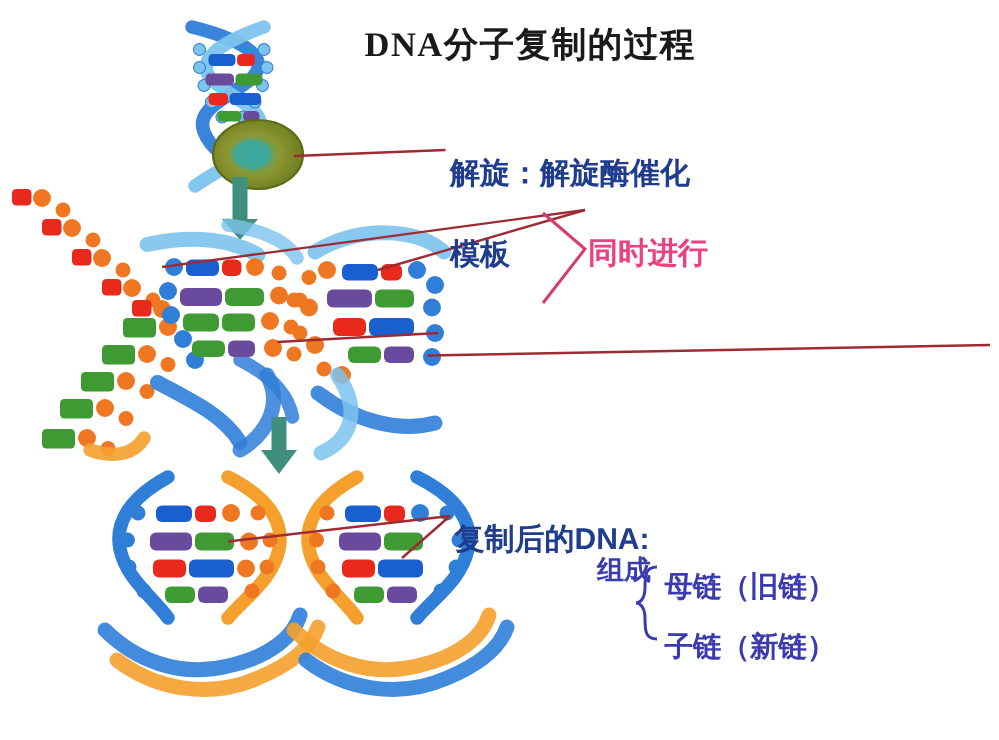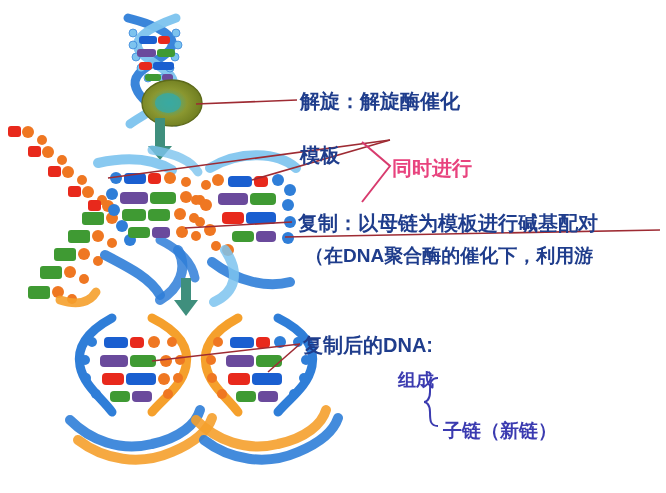--- a/index.html
+++ b/index.html
@@ -16,21 +16,21 @@
 
   .txt{position:absolute;white-space:nowrap;font-weight:bold;}
 
   #title{
     left:243px;top:14px;
     font-size:23px;color:#1a1a1a;
     font-family:"Liberation Serif","DejaVu Serif",serif;
     letter-spacing:1px;
   }
 
-  .blue{color:#1f3d8c;}
+  .blue{color:#1f3d8c;margin-top:14px;}
   .pink{color:#e8437e;}
   .purpleblue{color:#3b3bb0;}
 
   #lbl-jiexuan{left:300px;top:88px;font-size:20px;}
   #lbl-muban{left:300px;top:142px;font-size:20px;}
   #lbl-tongshi{left:392px;top:155px;font-size:20px;text-align:center;}
   #lbl-fuzhi{left:298px;top:210px;font-size:20px;}
   #lbl-paren1{left:305px;top:243px;font-size:19px;}
   #lbl-paren2{left:318px;top:275px;font-size:19px;}
   #lbl-houdna{left:303px;top:332px;font-size:20px;text-align:center;}
@@ -283,24 +283,24 @@
 
     <g stroke="#d83b6e" stroke-width="2" fill="none">
       <polyline points="362,142 390,166 362,202"></polyline>
     </g>
 
     <g stroke="#3b3bb0" stroke-width="2" fill="none">
       <path d="M438,378 C430,378 430,384 430,392 C430,400 426,402 424,402 C426,402 430,404 430,412 C430,420 430,426 438,426"></path>
     </g>
   </svg>
 
+  <div class="txt" id="title">DNA分子复制的过程</div>
 
   <div class="txt blue" id="lbl-jiexuan">解旋：解旋酶催化</div>
   <div class="txt blue" id="lbl-muban">模板</div>
   <div class="txt pink" id="lbl-tongshi">同时进行</div>
-  <div class="txt blue" id="lbl-fuzhi">复制：以母链为模板进行碱基配对</div>
-  <div class="txt blue" id="lbl-paren1">（在DNA聚合酶的催化下，利用游</div>
   <div class="txt blue" id="lbl-houdna">复制后的DNA:</div>
 
   <div class="txt purpleblue" id="lbl-zucheng">组成</div>
+  <div class="txt purpleblue" id="lbl-mulian">母链（旧链）</div>
   <div class="txt purpleblue" id="lbl-zilian">子链（新链）</div>
 
 </div>
 
 </body></html>

